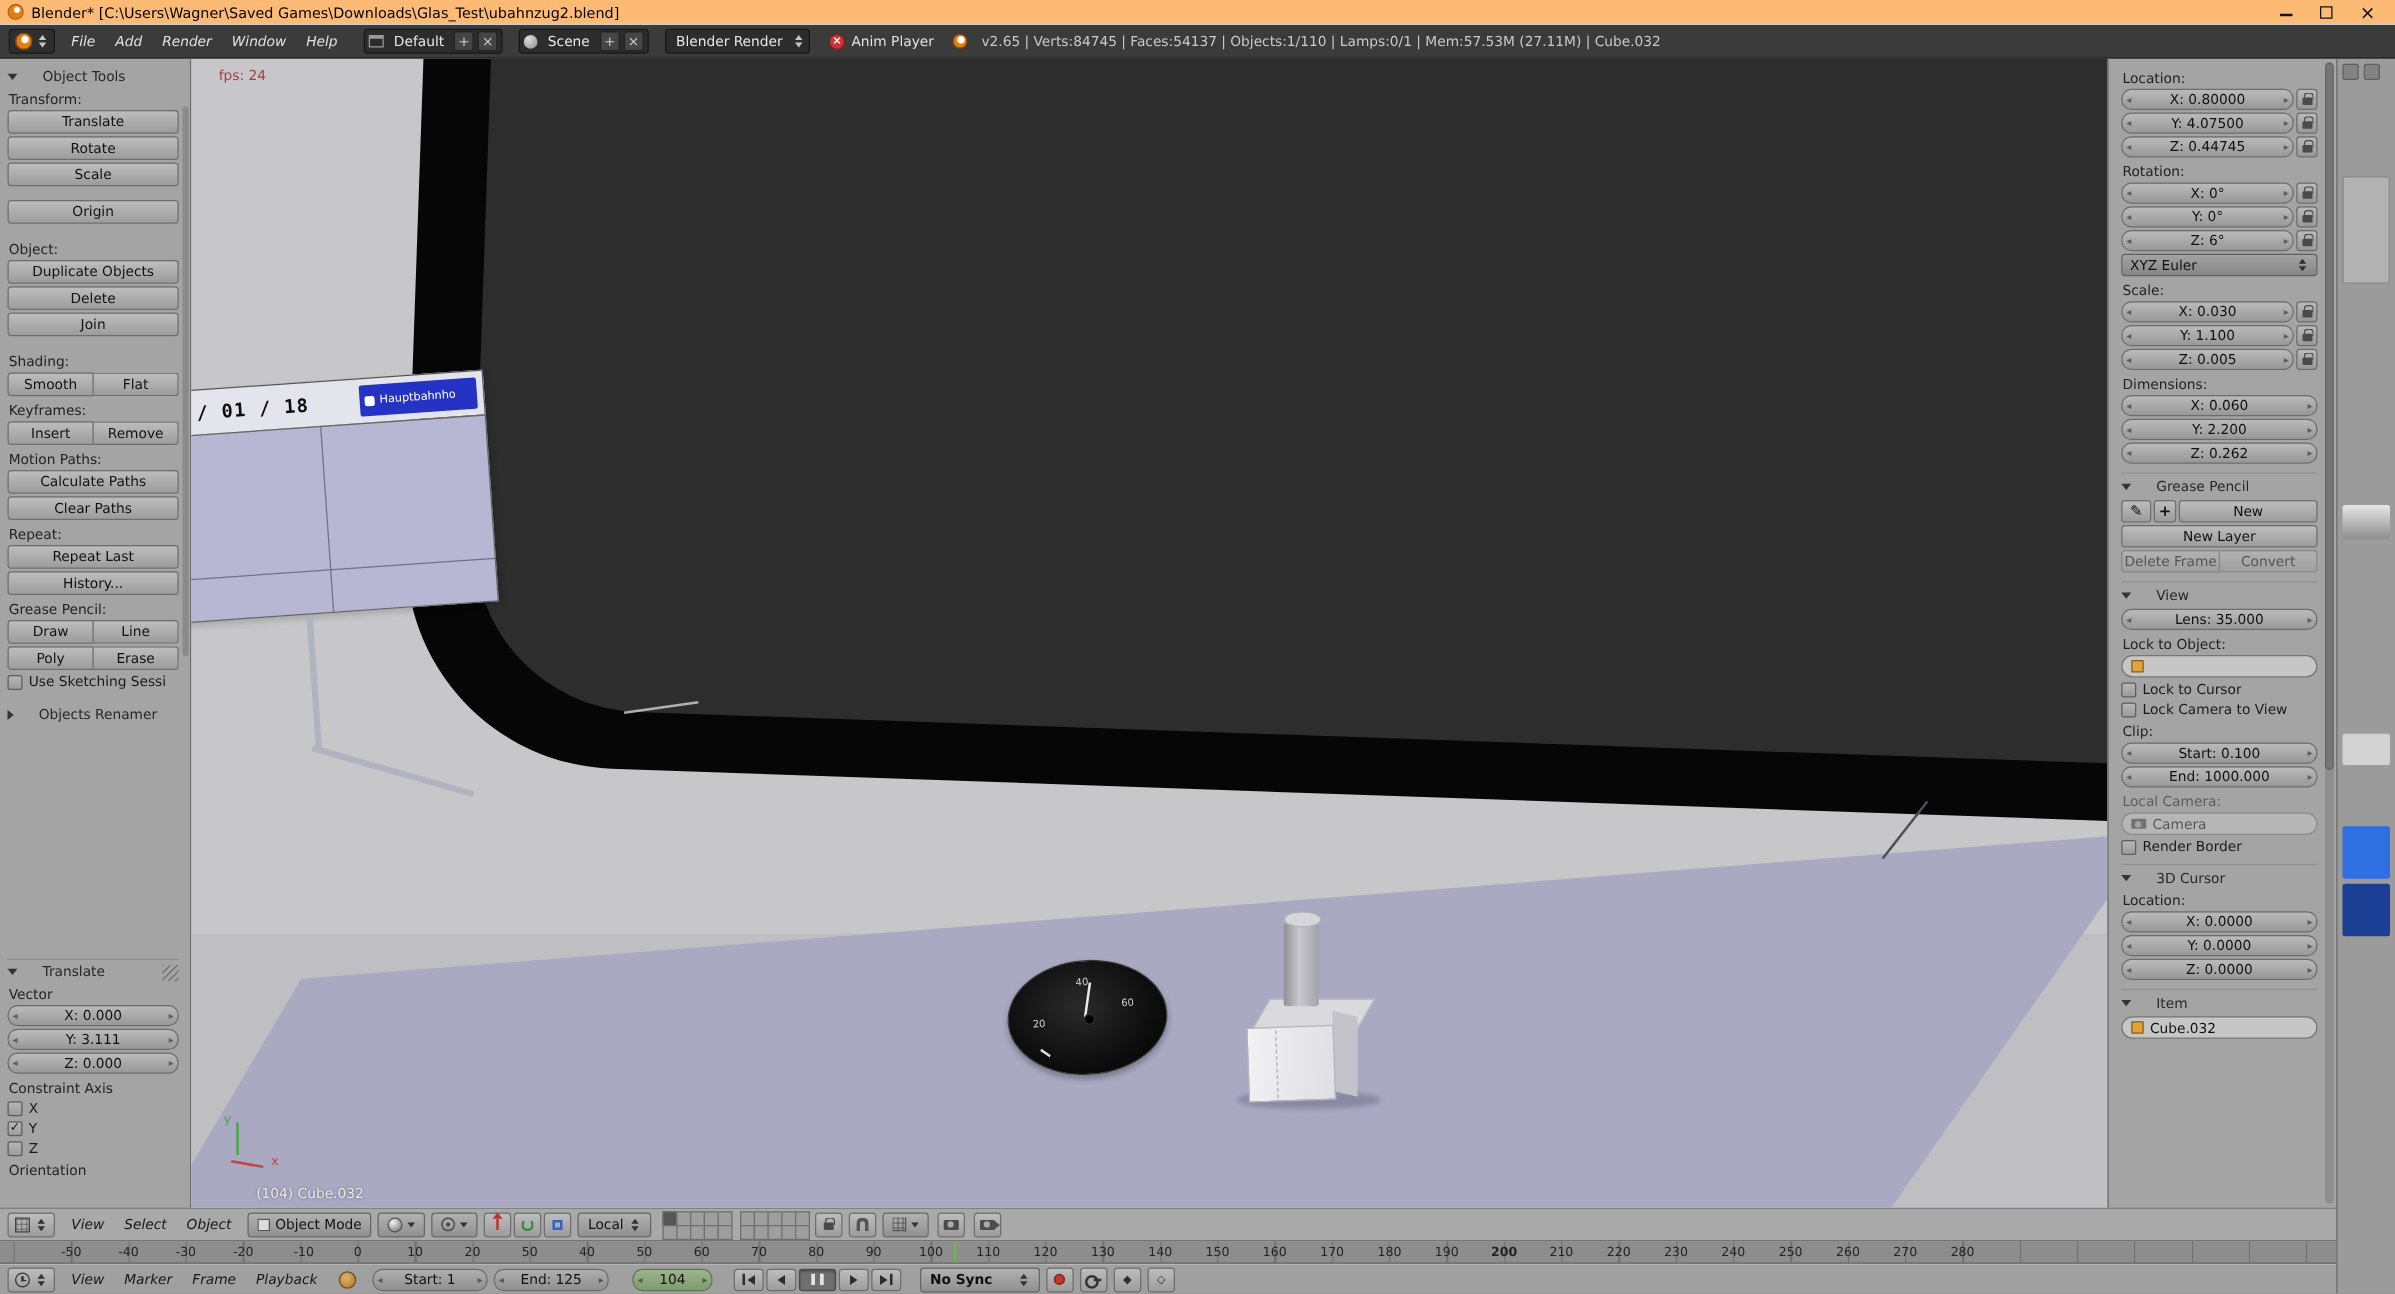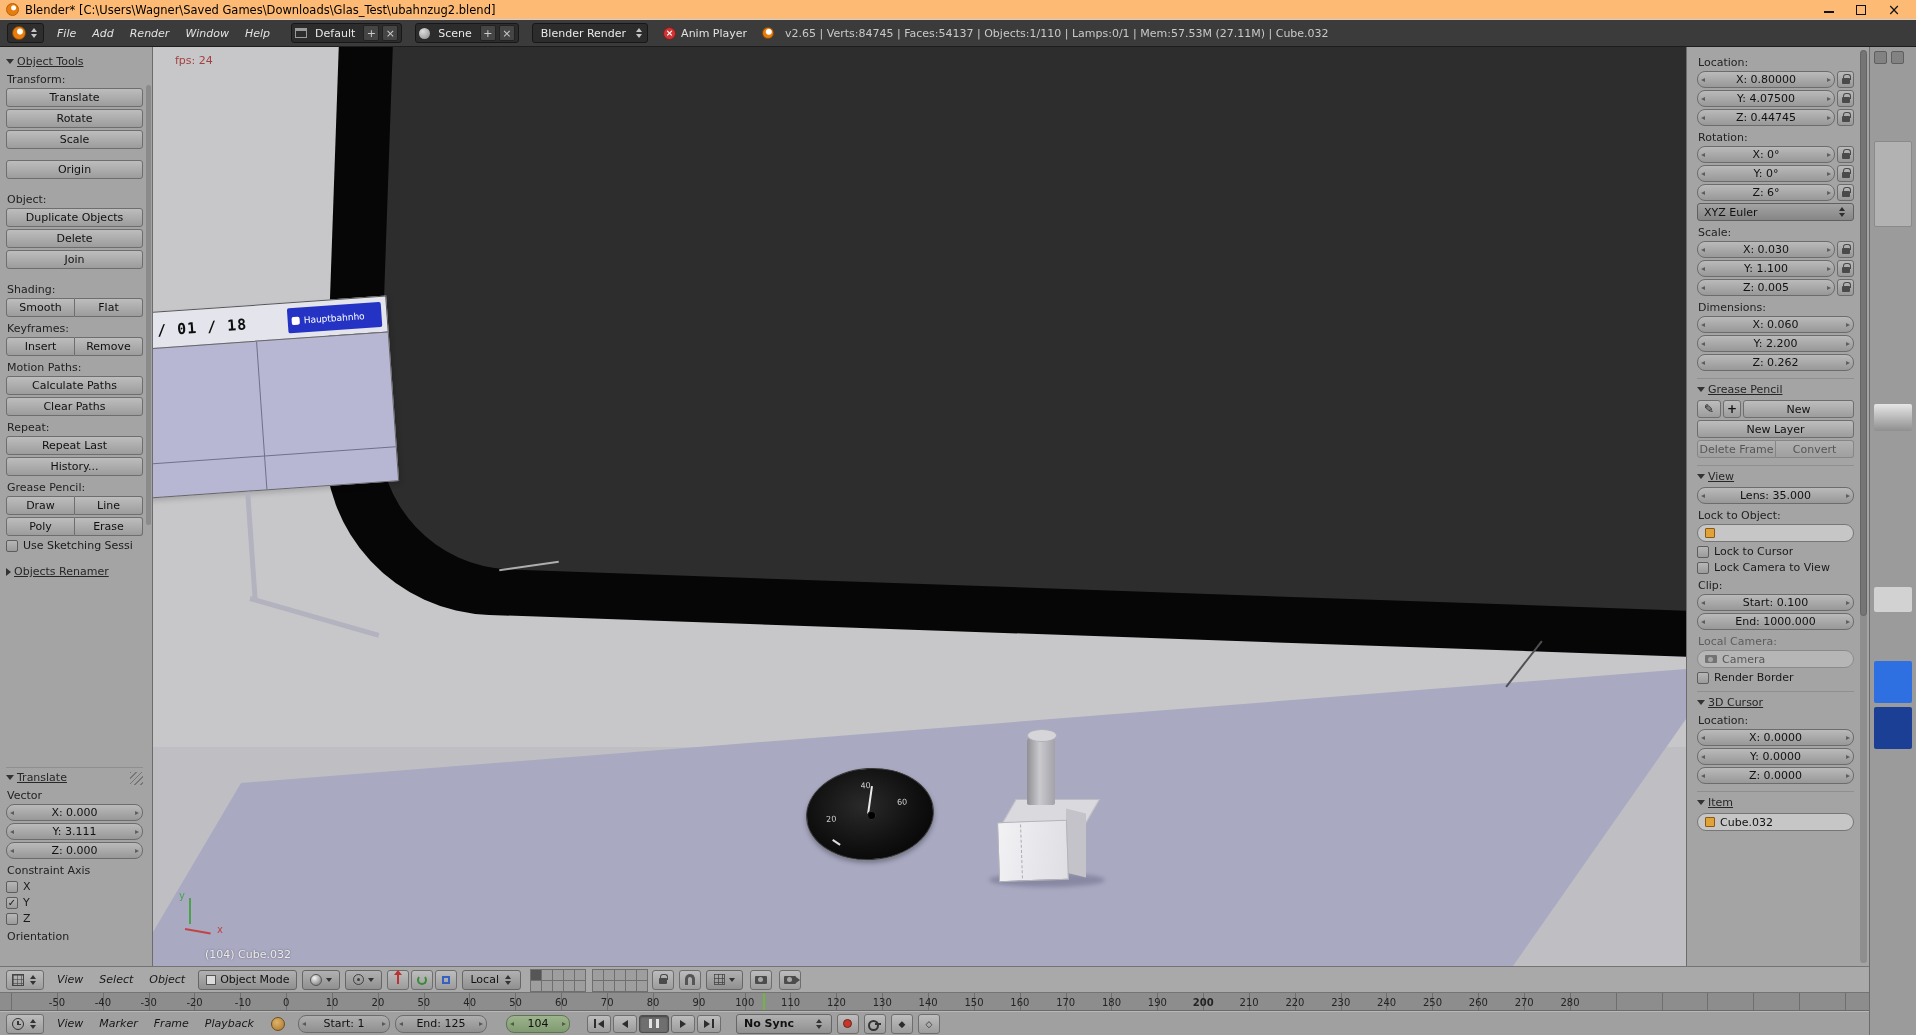--- a/index.html
+++ b/index.html
@@ -47,21 +47,21 @@
   .toolshelf { width:153px; background:#a4a4a4; border-right:1px solid #6c6c6c; position:relative; padding:5px 9px 0 6px; overflow:hidden; }
   .prow { margin-bottom:2px; position:relative; }
   .prow.gap { height:7px; }
   .plabel { color:#222; margin:5px 0 2px 1px; }
   .plabel.dim, .dim { opacity:.55; }
   .btn { height:19px; background:linear-gradient(#bdbdbd,#9c9c9c); border:1px solid #6e6e6e; border-radius:3px; display:flex; align-items:center; justify-content:center; color:#111; white-space:nowrap; overflow:hidden; }
   .btnrow { display:flex; }
   .btnrow .btn { flex:1; border-radius:0; border-left-width:0; }
   .btnrow .btn:first-child { border-radius:3px 0 0 3px; border-left-width:1px; }
   .btnrow .btn:last-child { border-radius:0 3px 3px 0; }
-  .phead { display:flex; align-items:center; gap:3px; margin:3px 0 4px; color:#272727;text-decoration:underline; }
+  .phead { display:flex; align-items:center; gap:20px; margin:3px 0 4px; color:#272727; }
   .tri { width:0; height:0; display:inline-block; }
   .tri.down { border-left:4px solid transparent; border-right:4px solid transparent; border-top:5px solid #333; }
   .tri.right { border-top:4px solid transparent; border-bottom:4px solid transparent; border-left:5px solid #333; }
   .checkrow { display:flex; align-items:center; gap:5px; margin:3px 0; }
   .cb { width:12px; height:12px; background:linear-gradient(#b6b6b6,#9b9b9b); border:1px solid #5d5d5d; border-radius:2px; display:inline-flex; align-items:center; justify-content:center; font-size:10px; font-weight:bold; color:#141414; line-height:1; }
   .cblabel { white-space:nowrap; overflow:hidden; }
   .num { height:17px; flex:1; background:linear-gradient(#bababa,#989898); border:1px solid #6c6c6c; border-radius:8px; display:flex; align-items:center; color:#111; overflow:hidden; }
   .numrow { display:flex; gap:2px; align-items:center; }
   .num .arr { width:10px; text-align:center; font-size:8px; color:rgba(0,0,0,.45); }
   .num .numtext { flex:1; text-align:center; white-space:nowrap; }

